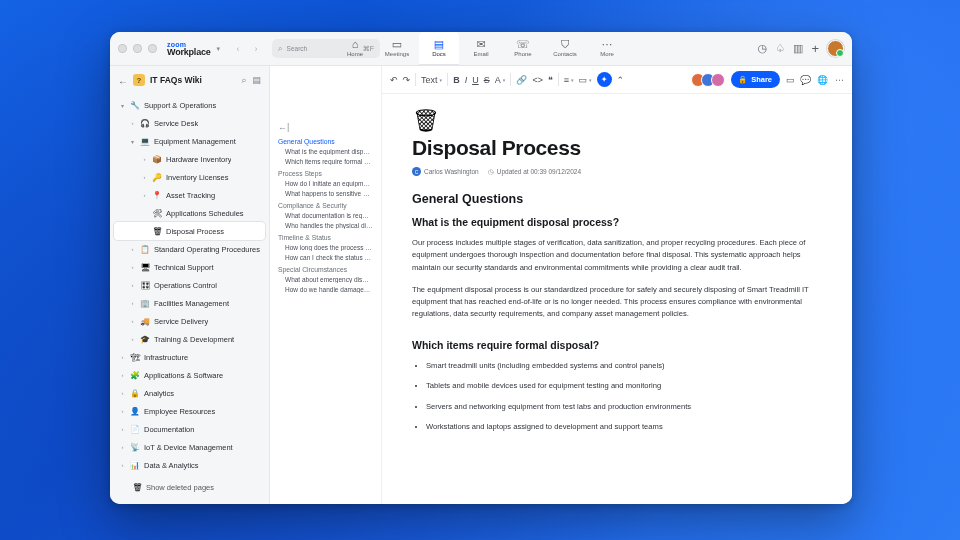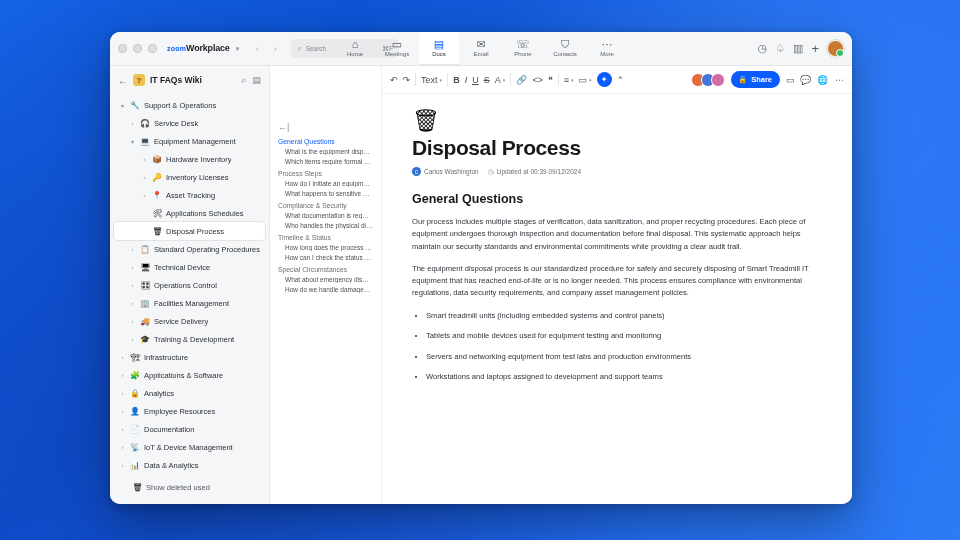--- a/index.html
+++ b/index.html
@@ -44,21 +44,21 @@
     padding: 0 8px;
     position: relative;
     flex: none;
   }
   .traffic { display: flex; gap: 6px; align-items: center; margin-right: 10px; }
   .dot { width: 9px; height: 9px; border-radius: 50%; border: 1px solid rgba(0,0,0,0.10); }
   .dot.r { background: #dcdee0; }
   .dot.y { background: #dcdee0; }
   .dot.g { background: #dcdee0; }
 
-  .brandwrap { display: flex; flex-direction: row; justify-content: center; line-height: 1; margin-right: 4px; align-items: center; }
+  .brandwrap { display: flex; flex-direction: column; justify-content: center; line-height: 1; margin-right: 4px; }
   .brand-zoom { font-size: 7px; font-weight: 700; color: #0b5cff; letter-spacing: .2px; }
   .brand-ws { font-size: 9px; font-weight: 700; color: #1b1d21; letter-spacing: -.2px; }
   .chev { font-size: 7px; color: #8a8f98; margin-left: 2px; }
 
   .navarrows { display: flex; gap: 2px; margin-left: 10px; }
   .navarrow { width: 16px; height: 16px; border-radius: 4px; display: flex; align-items: center; justify-content: center; font-size: 9px; color: #b3b7bd; }
 
   .searchbox {
     margin-left: 8px;
     width: 108px; height: 19px;
@@ -326,21 +326,21 @@
           <span class="txt">Disposal Process</span>
         </div>
         <div class="node lvl2">
           <span class="tw">›</span>
           <span class="emoji">📋</span>
           <span class="txt">Standard Operating Procedures</span>
         </div>
         <div class="node lvl2">
           <span class="tw">›</span>
           <span class="emoji">🖥</span>
-          <span class="txt">Technical Device</span>
+          <span class="txt">Technical Support</span>
         </div>
         <div class="node lvl2">
           <span class="tw">›</span>
           <span class="emoji">🎛</span>
           <span class="txt">Operations Control</span>
         </div>
         <div class="node lvl2">
           <span class="tw">›</span>
           <span class="emoji">🏢</span>
           <span class="txt">Facilities Management</span>
@@ -394,21 +394,21 @@
         <div class="node lvl1">
           <span class="tw"></span>
 
         </div>
       </div>
 
       <div class="sb-foot">
         <div class="node lvl1">
           <span class="tw"></span>
           <span class="emoji">🗑</span>
-          <span class="txt">Show deleted used</span>
+          <span class="txt">Show deleted pages</span>
         </div>
       </div>
     </div>
 
     <div class="outline">
       <div class="outline-collapse">←|</div>
       <div class="ol-h">General Questions</div>
       <div class="ol-i">What is the equipment disp…</div>
       <div class="ol-i">Which items require formal …</div>
       <div class="ol-h muted">Process Steps</div>
@@ -481,23 +481,25 @@
               <span class="meta-av">C</span>
               <span>Carlos Washington</span>
             </span>
             <span class="meta-item">
               <span class="meta-ico">◷</span>
               <span>Updated at 00:39 09/12/2024</span>
             </span>
           </div>
 
           <h2 class="h2">General Questions</h2>
+          <h3 class="h3">What is the equipment disposal process?</h3>
           <p class="p">Our process includes multiple stages of verification, data sanitization, and proper recycling procedures. Each piece of equipment undergoes thorough inspection and documentation before final disposal. This systematic approach helps maintain our security standards and environmental commitments while providing a clear audit trail.</p>
           <p class="p">The equipment disposal process is our standardized procedure for safely and securely disposing of Smart Treadmill IT equipment that has reached end-of-life or is no longer needed. This process ensures compliance with environmental regulations, data security requirements, and company asset management policies.</p>
 
+          <h3 class="h3 spaced">Which items require formal disposal?</h3>
           <ul class="bullets">
             <li>Smart treadmill units (including embedded systems and control panels)</li>
             <li>Tablets and mobile devices used for equipment testing and monitoring</li>
             <li>Servers and networking equipment from test labs and production environments</li>
             <li>Workstations and laptops assigned to development and support teams</li>
           </ul>
         </div>
       </div>
 
     </div>

